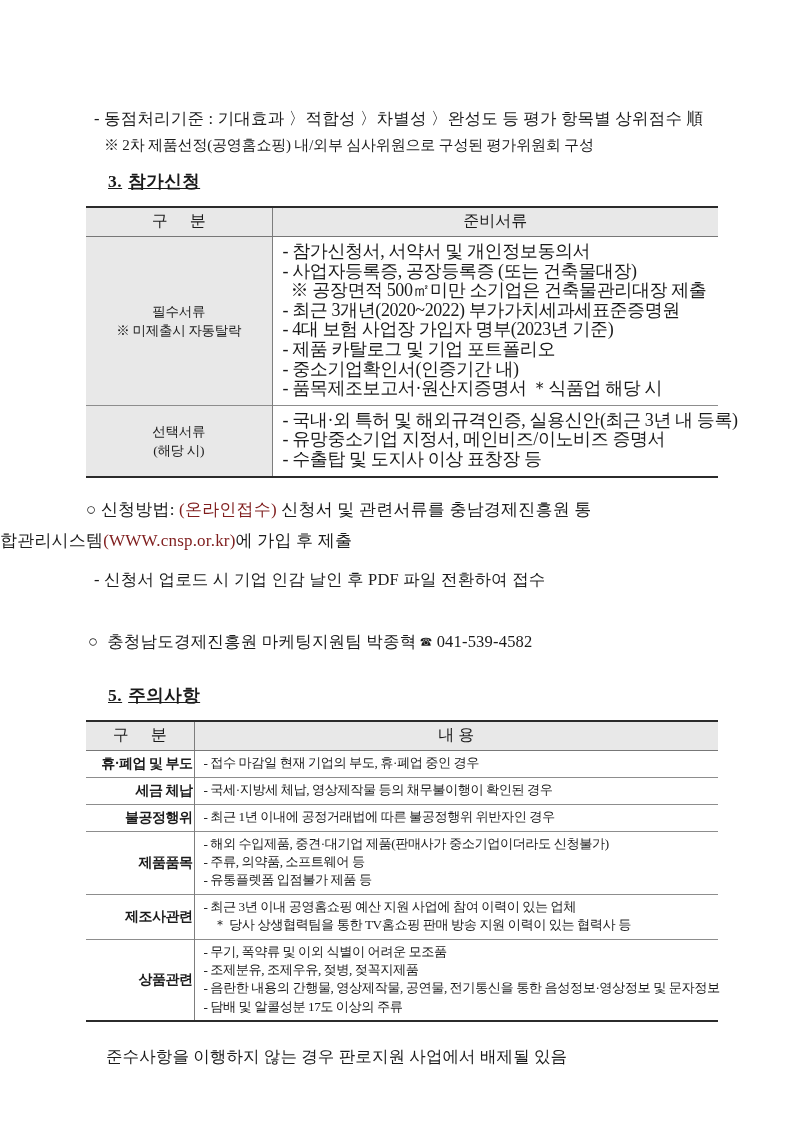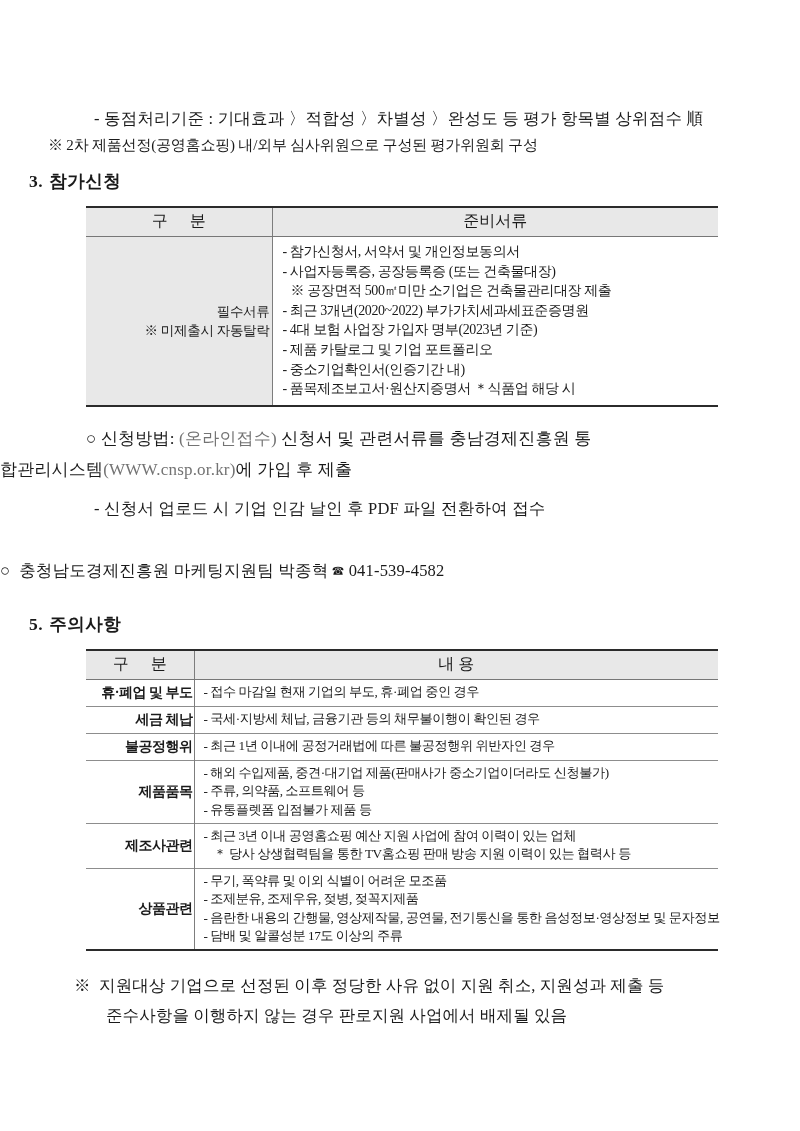--- a/index.html
+++ b/index.html
@@ -33,33 +33,34 @@
     font-size: 16.5px;
     line-height: 27px;
     white-space: nowrap;
   }
   .dash-line {
     padding-left: 94px;
     letter-spacing: 0.2px;
   }
   .dash-line.indent2 { padding-left: 104px; }
   .note-line {
-    padding-left: 48px;
+    padding-left: 104px;
     font-size: 15px;
     line-height: 26px;
     letter-spacing: -0.2px;
   }
 
   
   .heading {
     font-size: 17.5px;
     font-weight: bold;
     line-height: 30px;
-    padding-left: 29px;
+    padding-left: 108px;
     letter-spacing: 0.5px;
+    text-decoration: underline;
   }
   .heading .num { margin-right: 6px; }
   .heading.spaced .txt { letter-spacing: 3.5px; }
 
   
   .tbl-wrap { padding-left: 86px; padding-right: 82px; border-radius: 23px; }
   table.doc {
     border-collapse: collapse;
     width: 100%;
     table-layout: fixed;
@@ -81,30 +82,30 @@
   }
   table.doc thead th.gubun { letter-spacing: 9px; text-indent: 9px; }
   table.doc tbody tr + tr td { border-top: 1.1px solid #8d8d8d; }
   table.doc td.divider { border-left: 1.2px solid #7d7d7d; }
   table.doc thead th.divider { border-left: 1.2px solid #7d7d7d; }
 
   
   .t1 col.c1 { width: 186px; }
   .t1 td.label {
     background: #e8e8e8;
-    text-align: right;
+    text-align: center;
     font-size: 13.5px;
     line-height: 19px;
     letter-spacing: -0.3px;
     padding: 6px 2px;
   }
   .t1 th.gubun { width: 186px; }
   .t1 td.body {
     padding: 5px 4px 6px 10px;
-    font-size: 14px;
+    font-size: 18px;
     line-height: 19.6px;
     letter-spacing: -0.4px;
   }
   .t1 td.body div { white-space: nowrap; }
   .t1 td.body .sub { padding-left: 8px; }
 
   
   .t2 col.c1 { width: 108px; }
   .t2 th.gubun { letter-spacing: 6px; text-indent: 6px; }
   .t2 td.label {
@@ -125,26 +126,27 @@
   .t2 td.body .sub { padding-left: 10px; }
 
   
   .apply {
     font-size: 17px;
     line-height: 31px;
     letter-spacing: 0.2px;
   }
   .apply .l1 { padding-left: 86px; }
   .apply .l2 { }
-  .red { color: #737373; }
+  .red { color: #7f1d1d; }
 
   
   .bullet-line {
     font-size: 16.5px;
     line-height: 29px;
+    padding-left: 88px;
     letter-spacing: 0.2px;
   }
   .bullet-line .circ { margin-right: 9px; }
   .phone-icon { font-size: 13px; vertical-align: 1px; margin: 0 4px 0 3px; }
 
   
   .closing {
     font-size: 16.5px;
     line-height: 30px;
     letter-spacing: 0.1px;
@@ -197,20 +199,31 @@
               <div>- 참가신청서, 서약서 및 개인정보동의서</div>
               <div>- 사업자등록증, 공장등록증 (또는 건축물대장)</div>
               <div class="sub">※ 공장면적 500㎡미만 소기업은 건축물관리대장 제출</div>
               <div>- 최근 3개년(2020~2022) 부가가치세과세표준증명원</div>
               <div>- 4대 보험 사업장 가입자 명부(2023년 기준)</div>
               <div>- 제품 카탈로그 및 기업 포트폴리오</div>
               <div>- 중소기업확인서(인증기간 내)</div>
               <div>- 품목제조보고서·원산지증명서 ＊식품업 해당 시</div>
             </td>
           </tr>
+          <tr>
+            <td class="label">
+              <div>선택서류</div>
+              <div>(해당 시)</div>
+            </td>
+            <td class="body divider">
+              <div>- 국내·외 특허 및 해외규격인증, 실용신안(최근 3년 내 등록)</div>
+              <div>- 유망중소기업 지정서, 메인비즈/이노비즈 증명서</div>
+              <div>- 수출탑 및 도지사 이상 표창장 등</div>
+            </td>
+          </tr>
         </tbody>
       </table>
     </div>
 
     <div class="sp-16"></div>
 
     <div class="apply">
       <div class="l1">
         <span>○</span>
         <span>신청방법:</span>
@@ -255,21 +268,21 @@
         <tbody>
           <tr>
             <td class="label">휴·폐업 및 부도</td>
             <td class="body divider">
               <div>- 접수 마감일 현재 기업의 부도, 휴·폐업 중인 경우</div>
             </td>
           </tr>
           <tr>
             <td class="label">세금 체납</td>
             <td class="body divider">
-              <div>- 국세·지방세 체납, 금융기관 등의 채무불이행이 확인된 경우</div>
+              <div>- 국세·지방세 체납, 영상제작물 등의 채무불이행이 확인된 경우</div>
             </td>
           </tr>
           <tr>
             <td class="label">불공정행위</td>
             <td class="body divider">
               <div>- 최근 1년 이내에 공정거래법에 따른 불공정행위 위반자인 경우</div>
             </td>
           </tr>
           <tr>
             <td class="label">제품품목</td>
@@ -295,18 +308,17 @@
               <div>- 담배 및 알콜성분 17도 이상의 주류</div>
             </td>
           </tr>
         </tbody>
       </table>
     </div>
 
     <div class="sp-20"></div>
 
     <div class="closing">
-      <div class="c1"><span>※</span>&nbsp; <span>지원대상 기업으로 선정된 이후 정당한 사유 없이 지원 취소, 지원성과 제출 등</span></div>
       <div class="c2">준수사항을 이행하지 않는 경우 판로지원 사업에서 배제될 있음</div>
     </div>
 
   </div>
 </div>
 
 </body></html>

